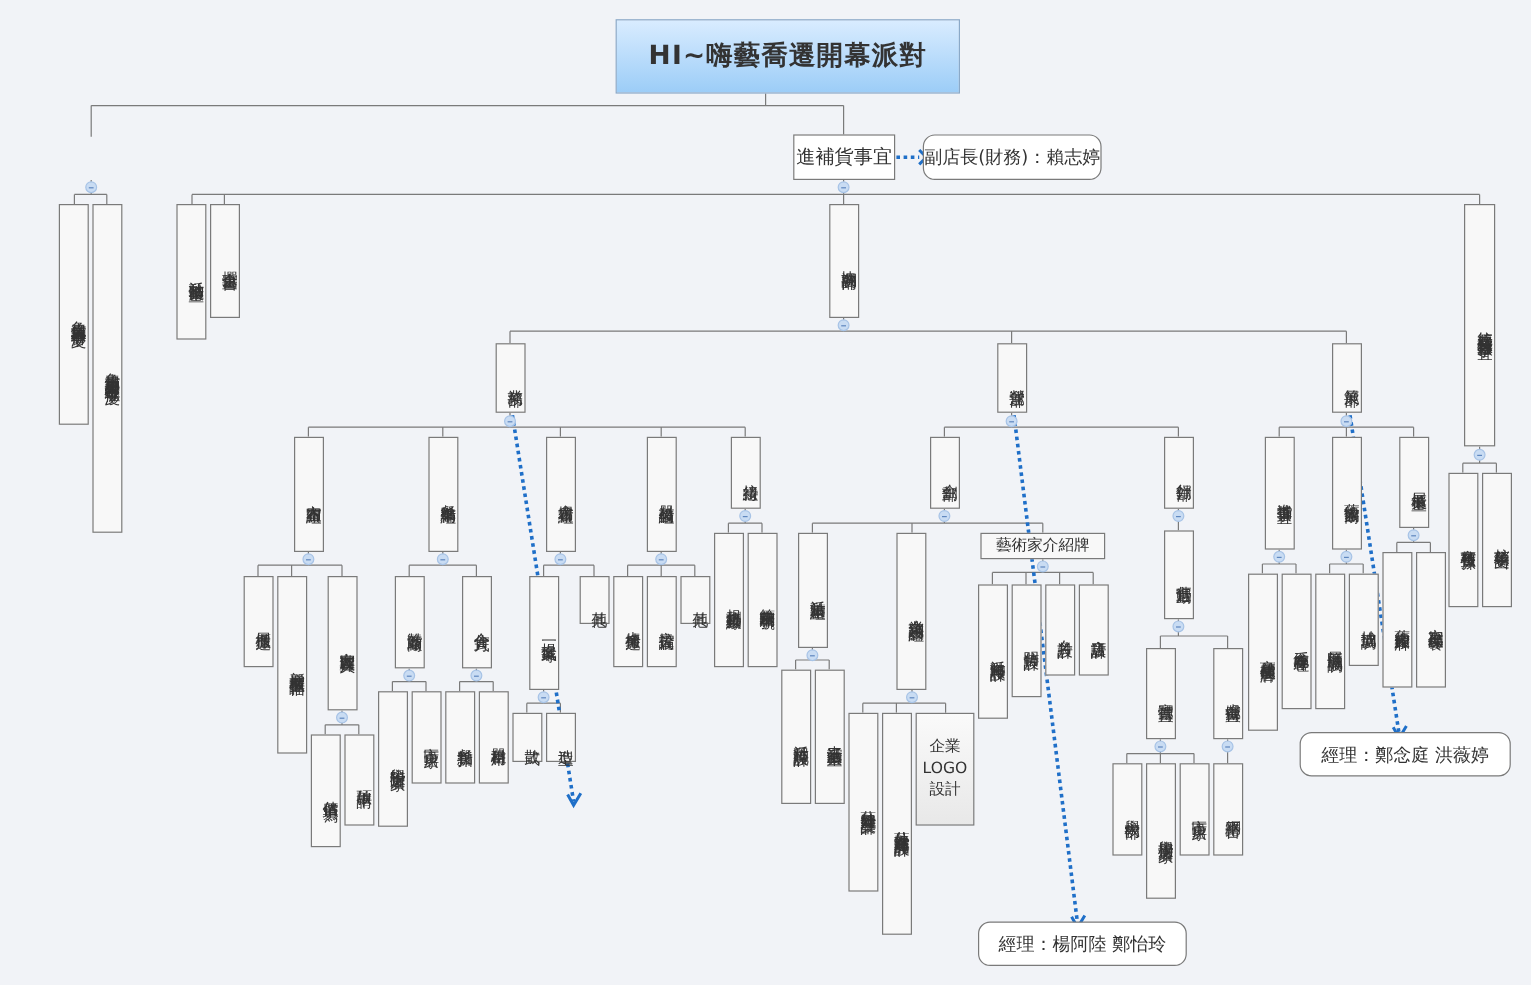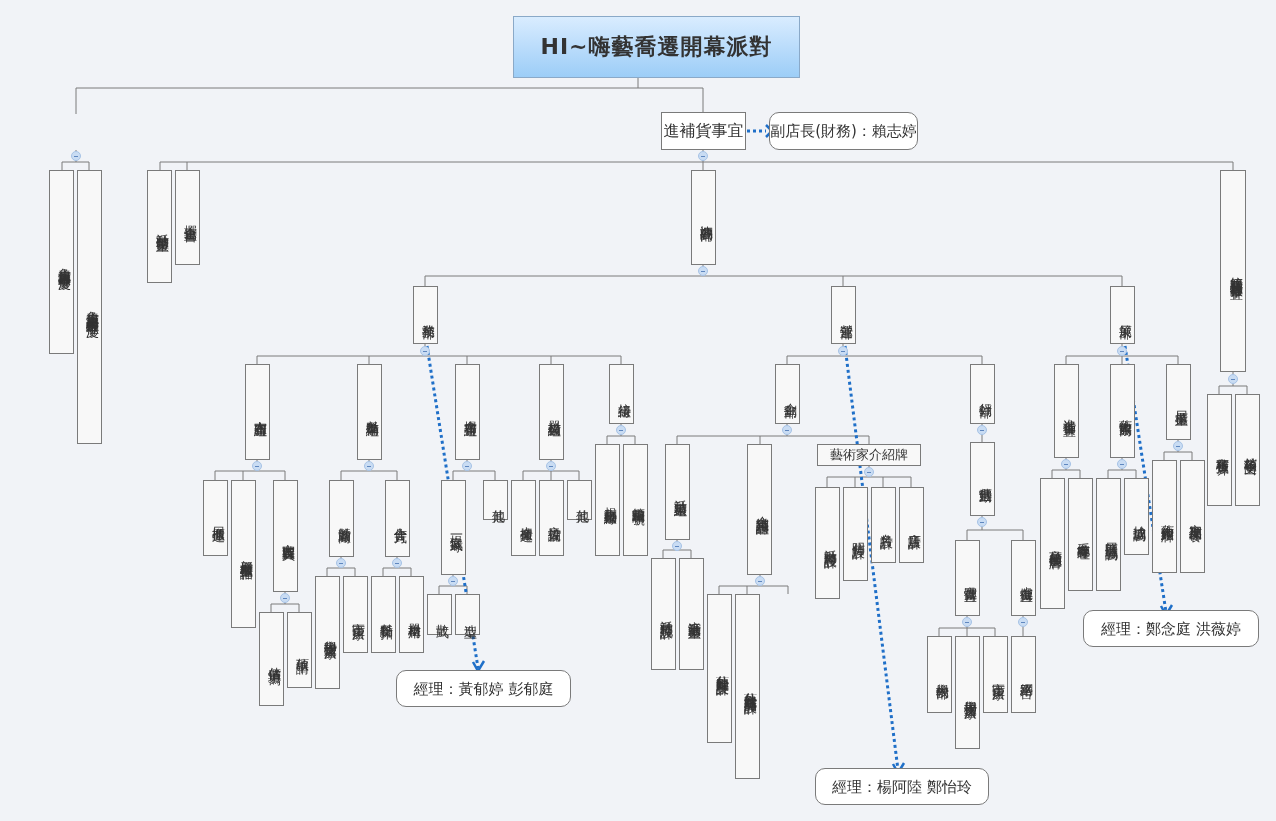--- a/index.html
+++ b/index.html
@@ -154,20 +154,21 @@
 <div class="node v" style="left:775px;top:364px;width:25px;height:60px">企劃部</div>
 <div class="toggle" style="left:782px;top:425px"></div>
 <div class="node v" style="left:665px;top:444px;width:25px;height:96px">活動策畫組</div>
 <div class="toggle" style="left:672px;top:541px"></div>
 <div class="node v" style="left:651px;top:558px;width:25px;height:112px">活動流程設計</div>
 <div class="node v" style="left:679px;top:558px;width:25px;height:112px">表演活動策畫</div>
 <div class="node v" style="left:747px;top:444px;width:25px;height:131px">企業識別設計組</div>
 <div class="toggle" style="left:755px;top:576px"></div>
 <div class="node v" style="left:707px;top:594px;width:25px;height:149px">藝外娃娃圖案設計</div>
 <div class="node v" style="left:735px;top:594px;width:25px;height:185px">藝外娃娃週邊商品設計</div>
+<div class="node h logo" style="left:763px;top:594px;width:49px;height:94px">企業LOGO設計</div>
 <div class="node h" style="left:817px;top:444px;width:104px;height:22px">藝術家介紹牌</div>
 <div class="toggle" style="left:864px;top:467px"></div>
 <div class="node v" style="left:815px;top:487px;width:25px;height:112px">活動海報設計</div>
 <div class="node v" style="left:843px;top:487px;width:25px;height:94px">明信片設計</div>
 <div class="node v" style="left:871px;top:487px;width:25px;height:76px">名片設計</div>
 <div class="node v" style="left:899px;top:487px;width:25px;height:76px">店章設計</div>
 
 <div class="node v" style="left:970px;top:364px;width:25px;height:60px">行銷部</div>
 <div class="toggle" style="left:977px;top:425px"></div>
 <div class="node v" style="left:970px;top:442px;width:25px;height:74px">宣傳活動</div>
@@ -187,16 +188,15 @@
 <div class="toggle" style="left:1117px;top:459px"></div>
 <div class="node v" style="left:1166px;top:364px;width:25px;height:76px">展櫃策畫</div>
 <div class="toggle" style="left:1173px;top:441px"></div>
 <div class="node v" style="left:1040px;top:478px;width:25px;height:131px">商品標價展售牌</div>
 <div class="node v" style="left:1068px;top:478px;width:25px;height:113px">系統庫存管理</div>
 <div class="node v" style="left:1096px;top:478px;width:25px;height:113px">展覽區域協調</div>
 <div class="node v" style="left:1124px;top:478px;width:25px;height:77px">抽成協調</div>
 <div class="node v" style="left:1152px;top:460px;width:25px;height:113px">藝術家介紹牌</div>
 <div class="node v" style="left:1180px;top:460px;width:25px;height:113px">定期作品保養</div>
 
-<div class="node h callout" style="left:396px;top:670px;width:175px;height:37px">經理：黃郁婷 彭郁庭</div>
 <div class="node h callout" style="left:815px;top:768px;width:174px;height:37px">經理：楊阿陸 鄭怡玲</div>
 <div class="node h callout" style="left:1083px;top:610px;width:176px;height:37px">經理：鄭念庭 洪薇婷</div>
 </div>
 
 </body></html>

